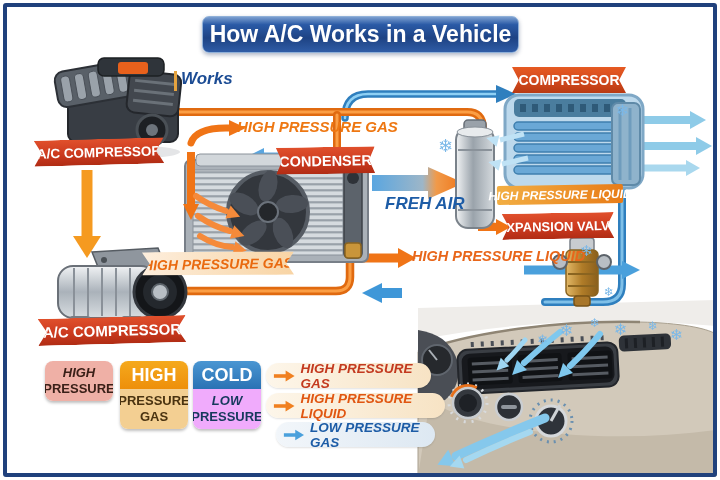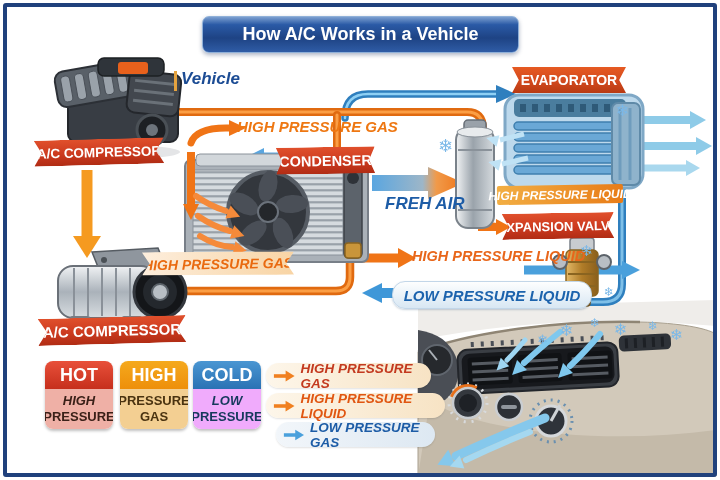--- a/index.html
+++ b/index.html
@@ -4,21 +4,21 @@
 <style>
   html,body{margin:0;padding:0;background:#fff;}
   .stage{position:relative;width:720px;height:480px;background:#ffffff;overflow:hidden;
          font-family:"Liberation Sans",sans-serif;}
   .frame{position:absolute;inset:3px;border:4px solid #20417c;border-radius:3px;pointer-events:none;z-index:5;}
   .abs{position:absolute;}
   .txt{font-family:"Liberation Sans",sans-serif;font-weight:bold;white-space:nowrap;}
   .title-banner{left:202px;top:16px;width:315px;height:35px;z-index:3;
     background:linear-gradient(180deg,#7b9fd0 0%,#2a5aa6 22%,#1e4384 60%,#2f5ca6 100%);
     border:1px solid #8fb0d8;border-radius:7px;box-shadow:0 2px 4px rgba(20,40,90,.35);
-    display:flex;align-items:center;justify-content:center;color:#fff;font-size:18px;font-weight:bold;}
+    display:flex;align-items:center;justify-content:center;color:#fff;font-size:23px;font-weight:bold;}
   .ribbon{display:flex;align-items:center;justify-content:center;color:#fff;z-index:3;
     background:linear-gradient(180deg,#e0502c 0%,#cc3a1f 55%,#b02c14 100%);
     clip-path:polygon(0 0,100% 0,94% 50%,100% 100%,0 100%,6% 50%);}
   .ribbon.orange{background:linear-gradient(180deg,#e65a22 0%,#d2491d 55%,#b83a12 100%);}
   .flow-text{font-style:italic;font-weight:bold;z-index:3;}
   .cream-ribbon{background:linear-gradient(100deg,#fdeedd 0%,#f8d4a4 100%);
     clip-path:polygon(0 0,100% 8%,95% 54%,100% 100%,0 92%,5% 46%);
     display:flex;align-items:center;justify-content:center;z-index:3;
     color:#e96a10;font-style:italic;font-weight:bold;}
   .pill-blue{background:linear-gradient(180deg,#fdfefe 0%,#d8e7f3 100%);
@@ -318,47 +318,45 @@
       <text class="flake" x="560" y="336" font-size="16">❄</text>
       <text class="flake" x="590" y="327" font-size="12">❄</text>
       <text class="flake" x="614" y="335" font-size="16">❄</text>
       <text class="flake" x="648" y="330" font-size="12">❄</text>
       <text class="flake" x="670" y="340" font-size="15">❄</text>
     </g>
   </svg>
 
   <div class="abs title-banner txt">How A/C Works in a Vehicle</div>
 
-  <div class="abs txt" style="left:181px;top:69px;font-size:17px;font-style:italic;color:#1c4c94;z-index:3;">Vehicle</div>
+  <div class="abs txt" style="left:181px;top:69px;font-size:17px;font-style:italic;color:#1c4c94;z-index:3;">Works</div>
   <div class="abs" style="left:174px;top:71px;width:3px;height:20px;background:#e6a33e;z-index:3;"></div>
 
   <div class="abs ribbon txt" style="left:34px;top:139px;width:130px;height:26px;font-size:13.5px;transform:rotate(-1.5deg);">A/C COMPRESSOR</div>
 
   <div class="abs flow-text txt" style="left:237px;top:118px;font-size:15px;color:#ee7712;">HIGH PRESSURE GAS</div>
 
   <div class="abs ribbon txt" style="left:276px;top:147px;width:99px;height:27px;font-size:14.5px;transform:rotate(-1deg);">CONDENSER</div>
 
   <div class="abs cream-ribbon txt" style="left:142px;top:251px;width:152px;height:25px;font-size:14px;transform:rotate(-1deg);">HIGH PRESSURE GAS</div>
 
   <div class="abs ribbon txt" style="left:38px;top:317px;width:148px;height:27px;font-size:15px;transform:rotate(-1.5deg);">A/C COMPRESSOR</div>
 
   <div class="abs flow-text txt" style="left:412px;top:248px;font-size:14.5px;color:#e8661a;">HIGH PRESSURE LIQUID</div>
 
-  <div class="abs pill-blue txt" style="left:392px;top:281px;width:198px;height:26px;font-size:15px;">LOW PRESSURE LIQUID</div>
 
   <div class="abs flow-text txt" style="left:385px;top:194px;font-size:17px;color:#1d5ca6;">FREH AIR</div>
 
-  <div class="abs ribbon orange txt" style="left:512px;top:67px;width:114px;height:26px;font-size:14px;">EVAPORATOR</div>
+  <div class="abs ribbon orange txt" style="left:512px;top:67px;width:114px;height:26px;font-size:14px;">COMPRESSOR</div>
 
   <div class="abs band txt" style="left:497px;top:185px;width:126px;height:19px;font-size:12px;transform:rotate(-1deg);">HIGH PRESSURE LIQUID</div>
 
   <div class="abs ribbon txt" style="left:502px;top:213px;width:112px;height:26px;font-size:13px;transform:rotate(-1deg);">EXPANSION VALVE</div>
 
   <div class="abs legend-card hot" style="left:45px;top:361px;">
-    <div class="hd">HOT</div>
     <div class="bd">
       <span class="line1">HIGH</span>
       <span class="line2">PRESSURE</span>
     </div>
   </div>
   <div class="abs legend-card high" style="left:120px;top:361px;">
     <div class="hd">HIGH</div>
     <div class="bd">
       <span class="line1">PRESSURE</span>
       <span class="line2">GAS</span>

